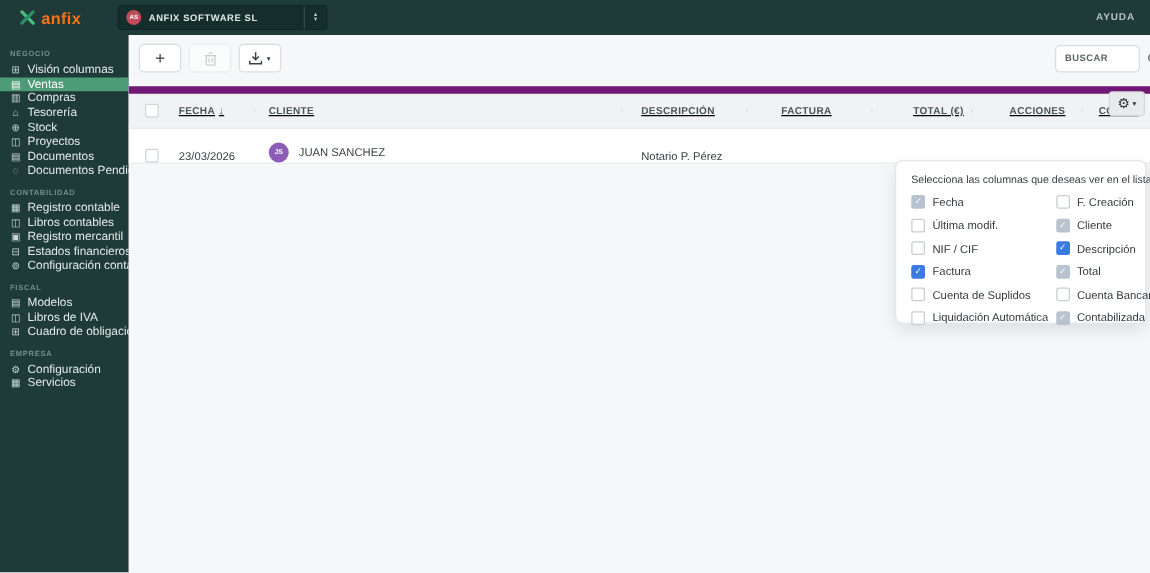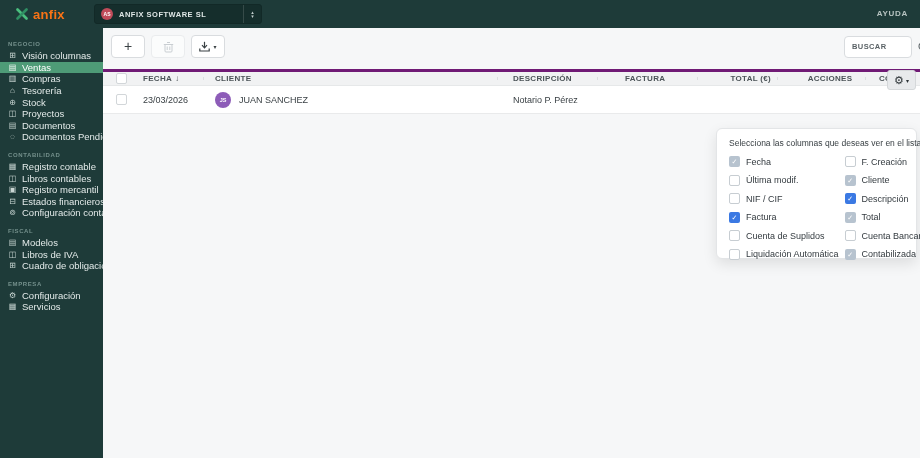--- a/index.html
+++ b/index.html
@@ -82,32 +82,32 @@
   .search-box {
     margin-left: auto; width: 68px; height: 22px; background: #fff;
     border: 1px solid #d9dcdf; border-radius: 4px;
     display: flex; align-items: center; justify-content: space-between; padding: 0 7px; cursor: text; gap: 32px;
   }
   .search-label { font-size: 7.5px; font-weight: bold; color: #5a6266; letter-spacing: .4px; }
 
   
   .table { margin-top: 4px; }
   .thead {
-    display: flex; align-items: center; height: 17px; background: #f1f2f3;
-    border-top: 3px solid #701a75; border-bottom: 1px solid #e6e8e9; position: relative;
+    display: flex; align-items: center; height: 34px; background: #f1f2f3;
+    border-top: 6px solid #701a75; border-bottom: 1px solid #e6e8e9; position: relative; text-decoration: underline;
   }
   .th {
     font-size: 8px; font-weight: bold; color: #4b5357; letter-spacing: .3px;
     position: relative; white-space: nowrap;
   }
   .th.sep::before, .td.sep-cell::before {
     content: ""; position: absolute; left: 0; top: 3px; bottom: 3px; width: 1px; background: #dcdfe1;
   }
   .trow {
-    display: flex; align-items: center; height: 28px; background: #ffffff;
+    display: flex; align-items: flex-end; height: 28px; background: #ffffff;
     border-bottom: 1px solid #e9eaeb;
   }
   .td { font-size: 9px; color: #383f43; position: relative; white-space: nowrap; display: flex; align-items: center; }
 
   .col-cb   { width: 36px; display: flex; justify-content: center; }
   .col-fecha   { width: 64px; padding-left: 4px; }
   .col-cliente { width: 294px; padding-left: 12px; }
   .col-desc    { width: 100px; padding-left: 16px; }
   .col-fact    { width: 100px; padding-left: 28px; }
   .col-total   { width: 80px; justify-content: flex-end; padding-right: 6px; display: flex; }

